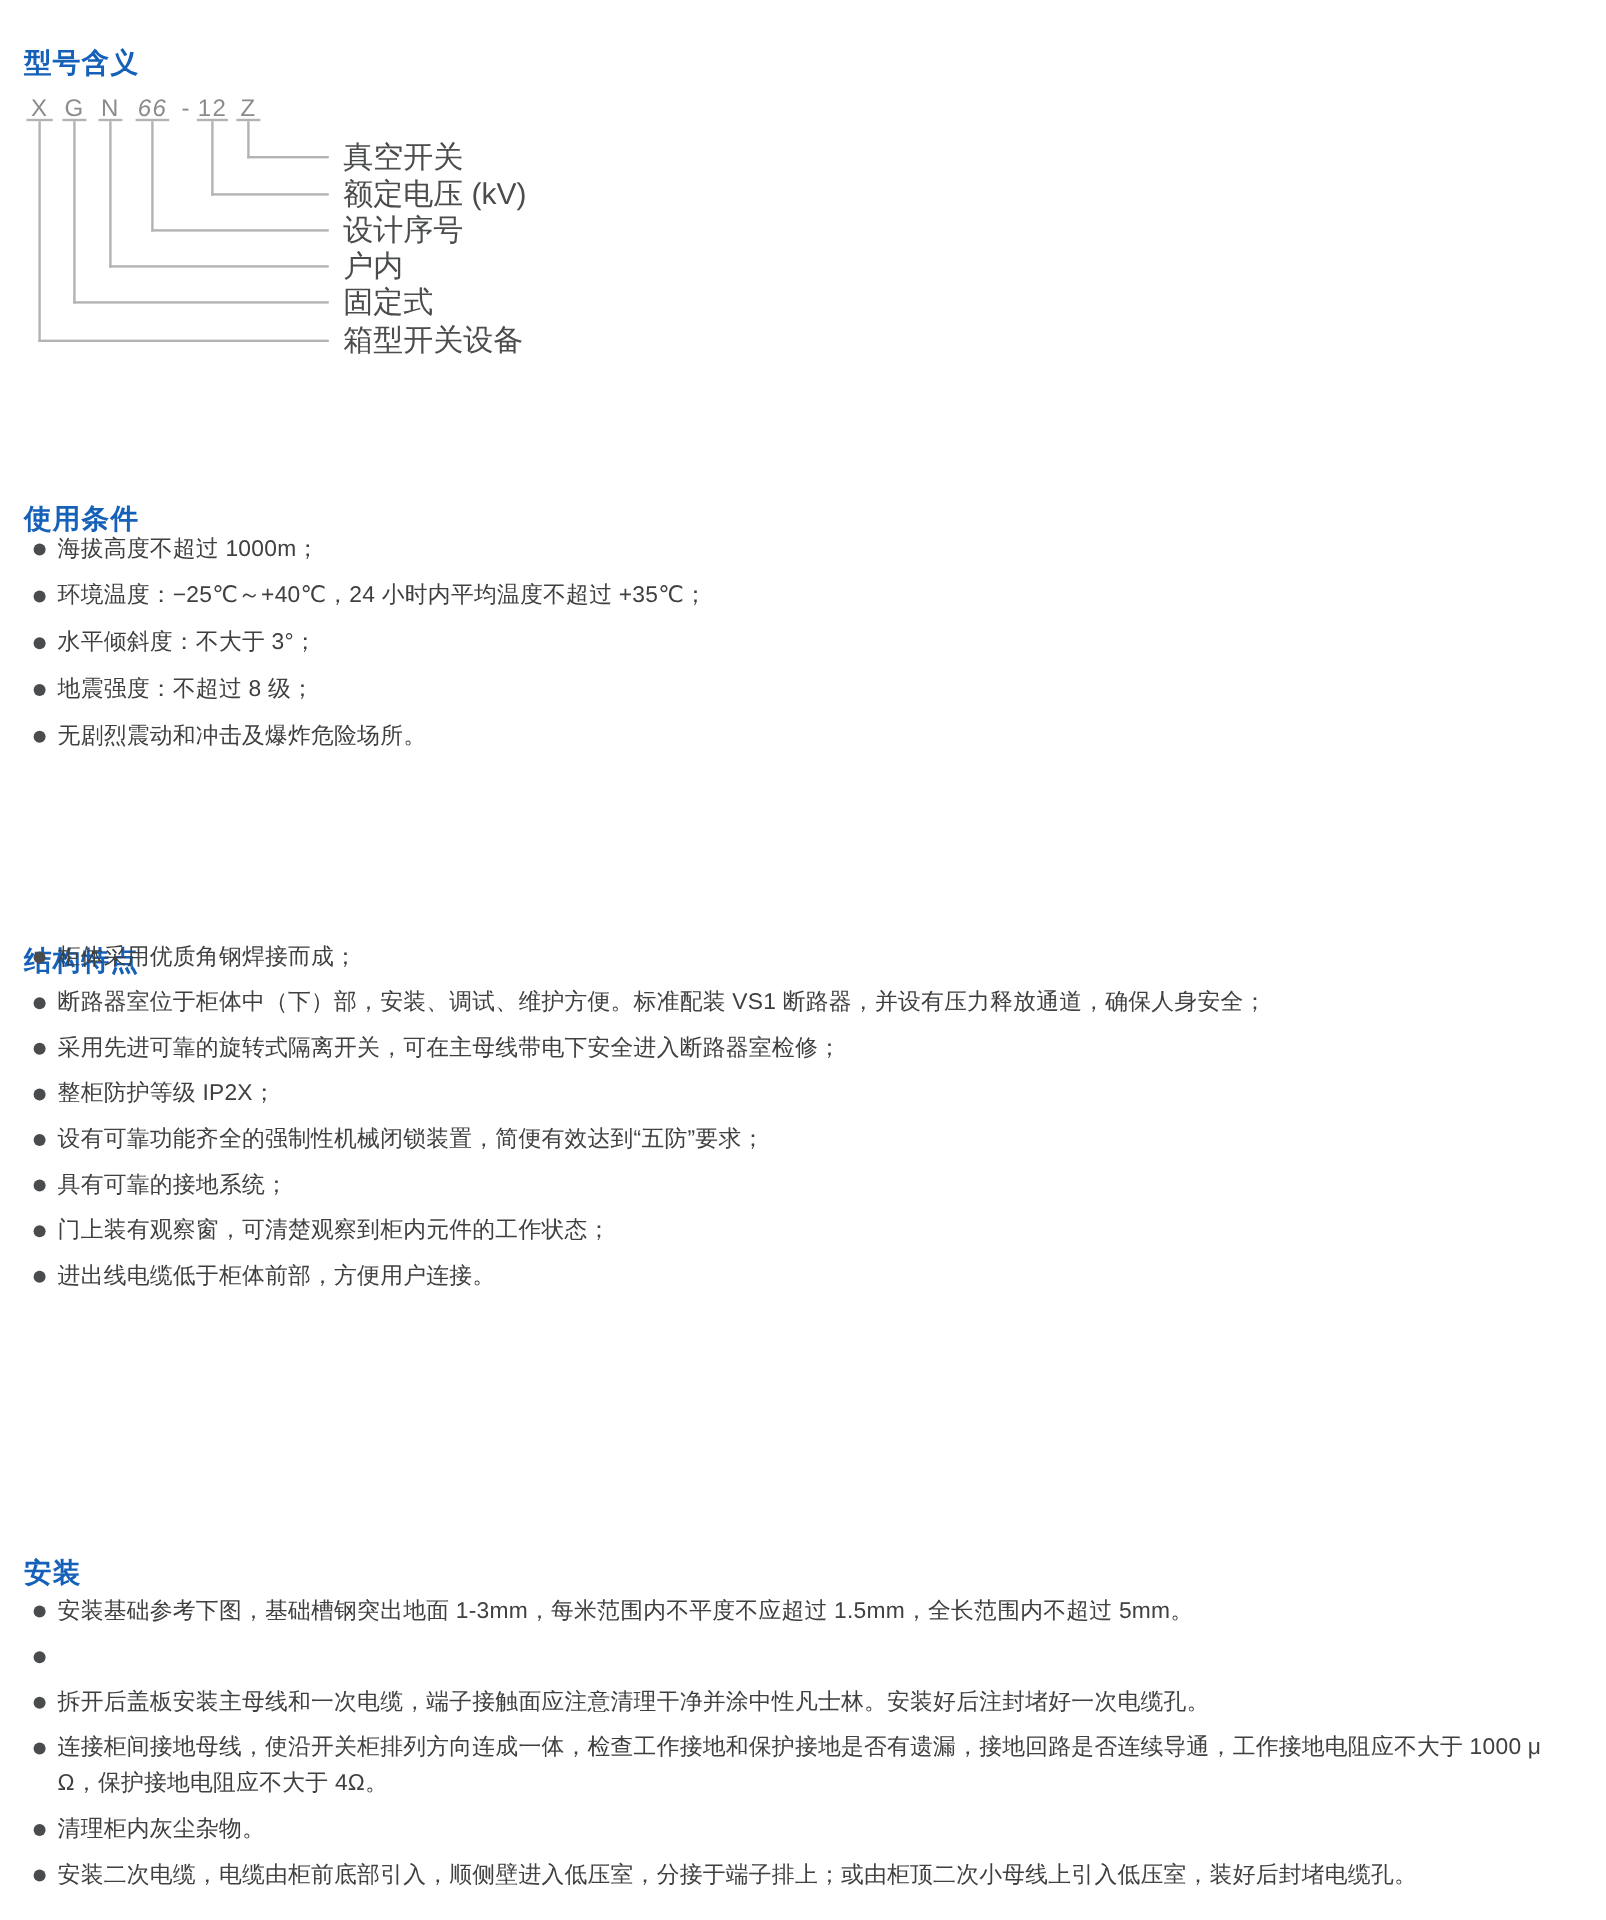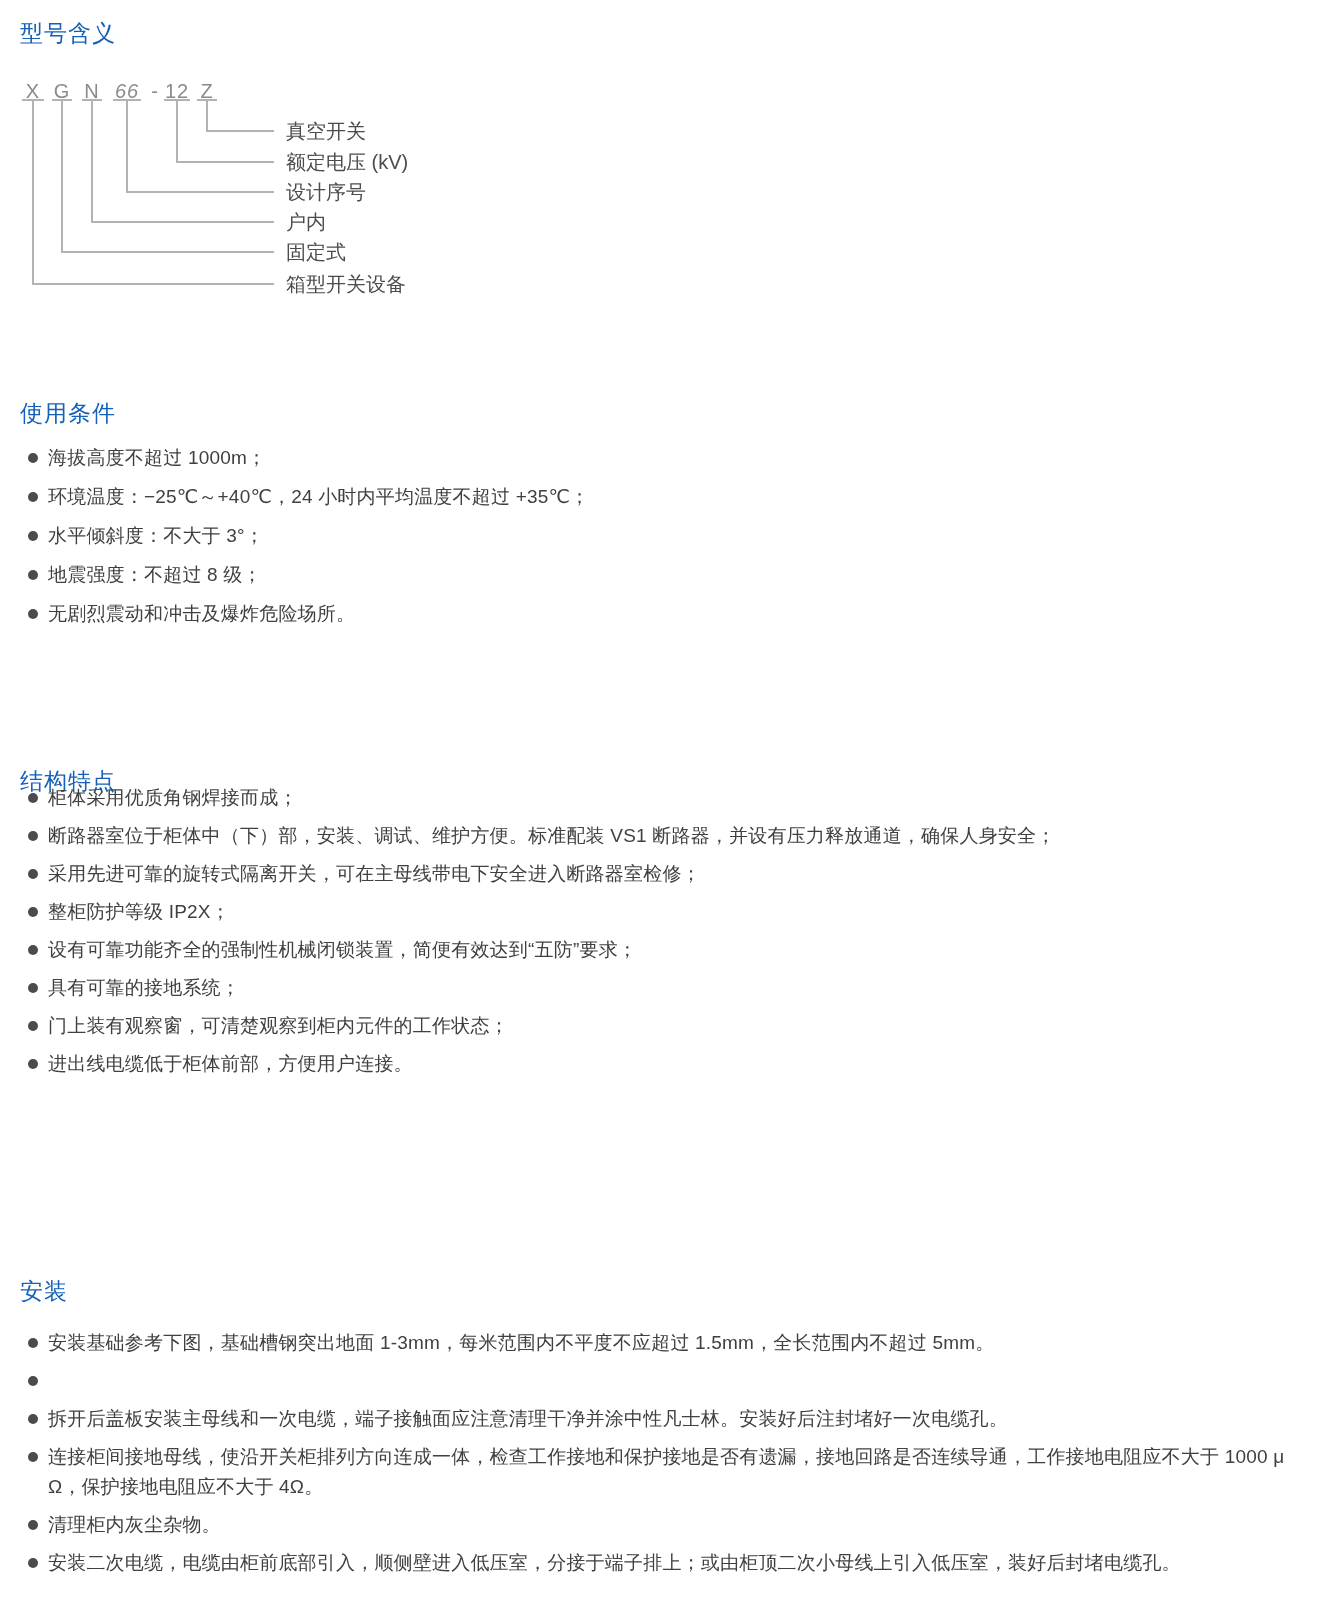--- a/index.html
+++ b/index.html
@@ -8,24 +8,25 @@
     width:1338px;
     height:1600px;
     background:#ffffff;
     overflow:hidden;
     font-family:"Liberation Sans","DejaVu Sans",sans-serif;
   }
   .sec-title{
     position:absolute;
     left:20px;
     font-size:23px;
-    font-weight:400;
+    font-weight:700;
     color:#1560B8;
     letter-spacing:1px;
     white-space:nowrap;
+    margin-top:19px;
   }
   
   .diagram{position:absolute;left:0;top:0;width:1338px;height:320px;}
   .code-char{
     position:absolute;
     top:80px;
     height:22px;
     line-height:22px;
     text-align:center;
     font-size:20px;
@@ -33,21 +34,21 @@
     letter-spacing:1px;
   }
   .tick{position:absolute;top:99px;height:2px;background:#b3b3b3;}
   .vline{position:absolute;width:2px;background:#b3b3b3;top:101px;}
   .hline{position:absolute;height:2px;background:#b3b3b3;}
   .leg-label{
     position:absolute;
     left:286px;
     height:24px;
     line-height:24px;
-    font-size:20px;
+    font-size:25px;
     color:#4b4c4e;
     white-space:nowrap;
   }
   
   .blist{position:absolute;left:28px;width:1270px;}
   .brow{
     display:flex;
     align-items:flex-start;
     min-height:30px;
     line-height:30px;

